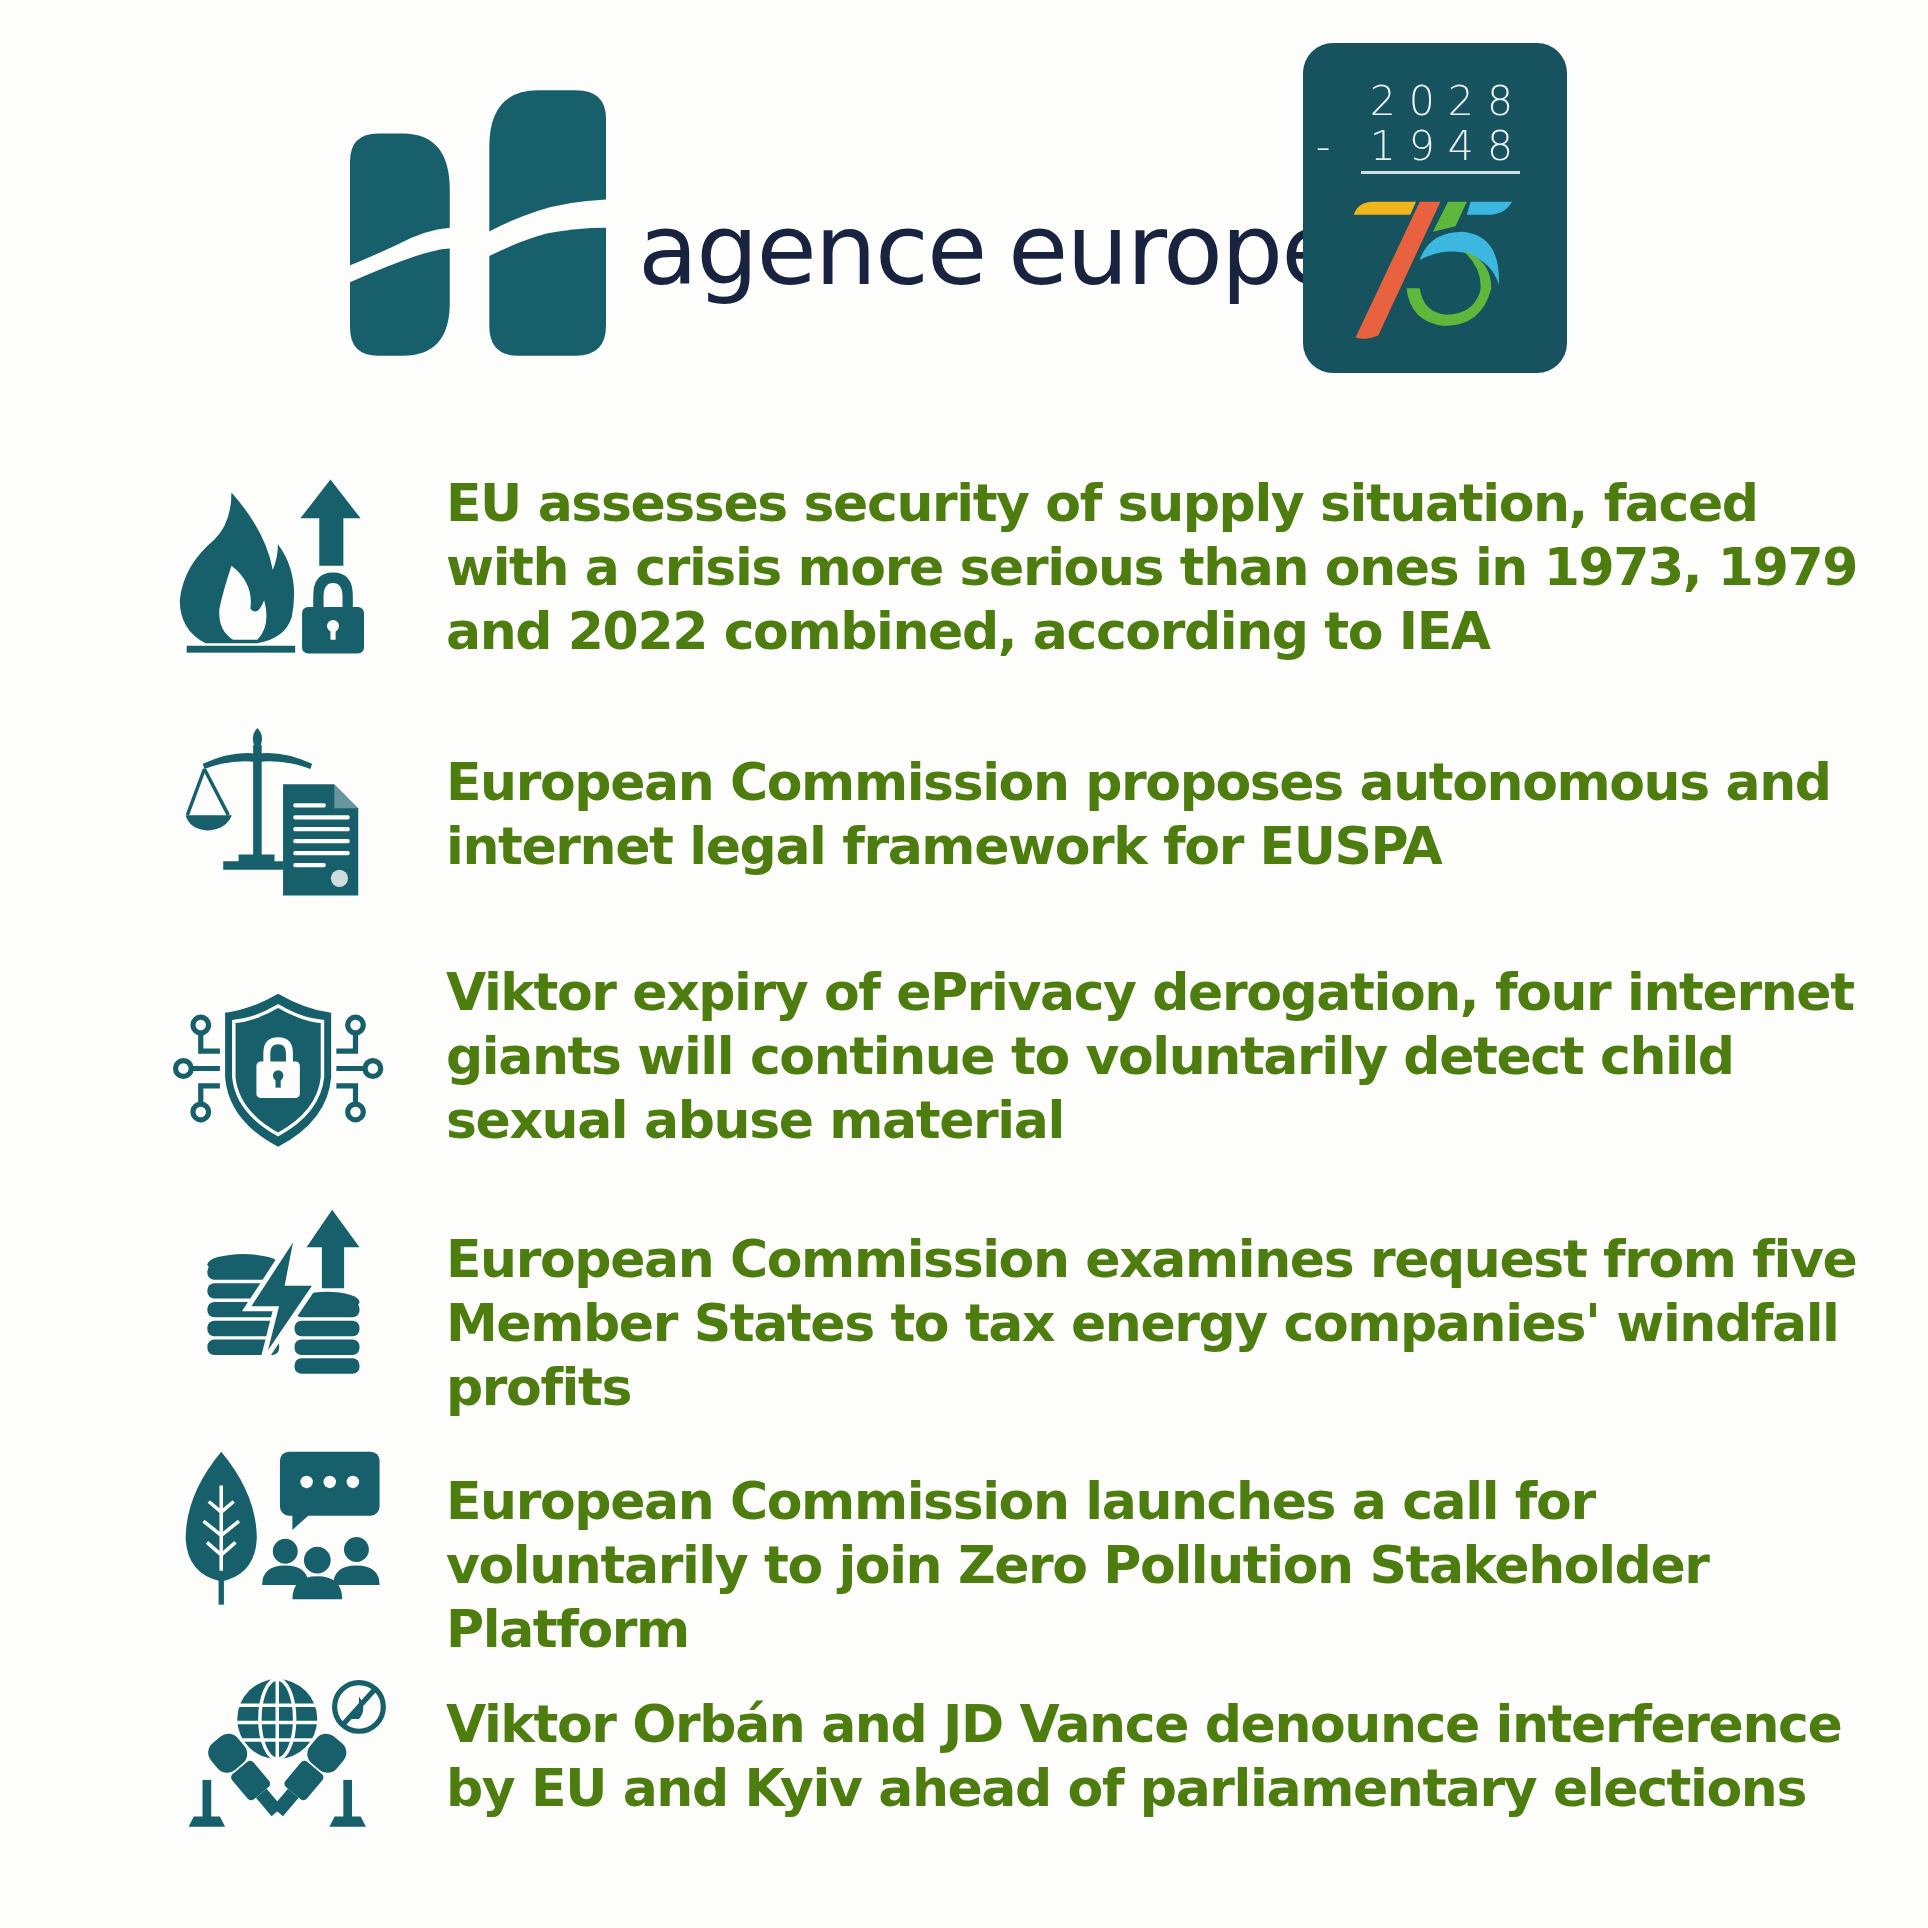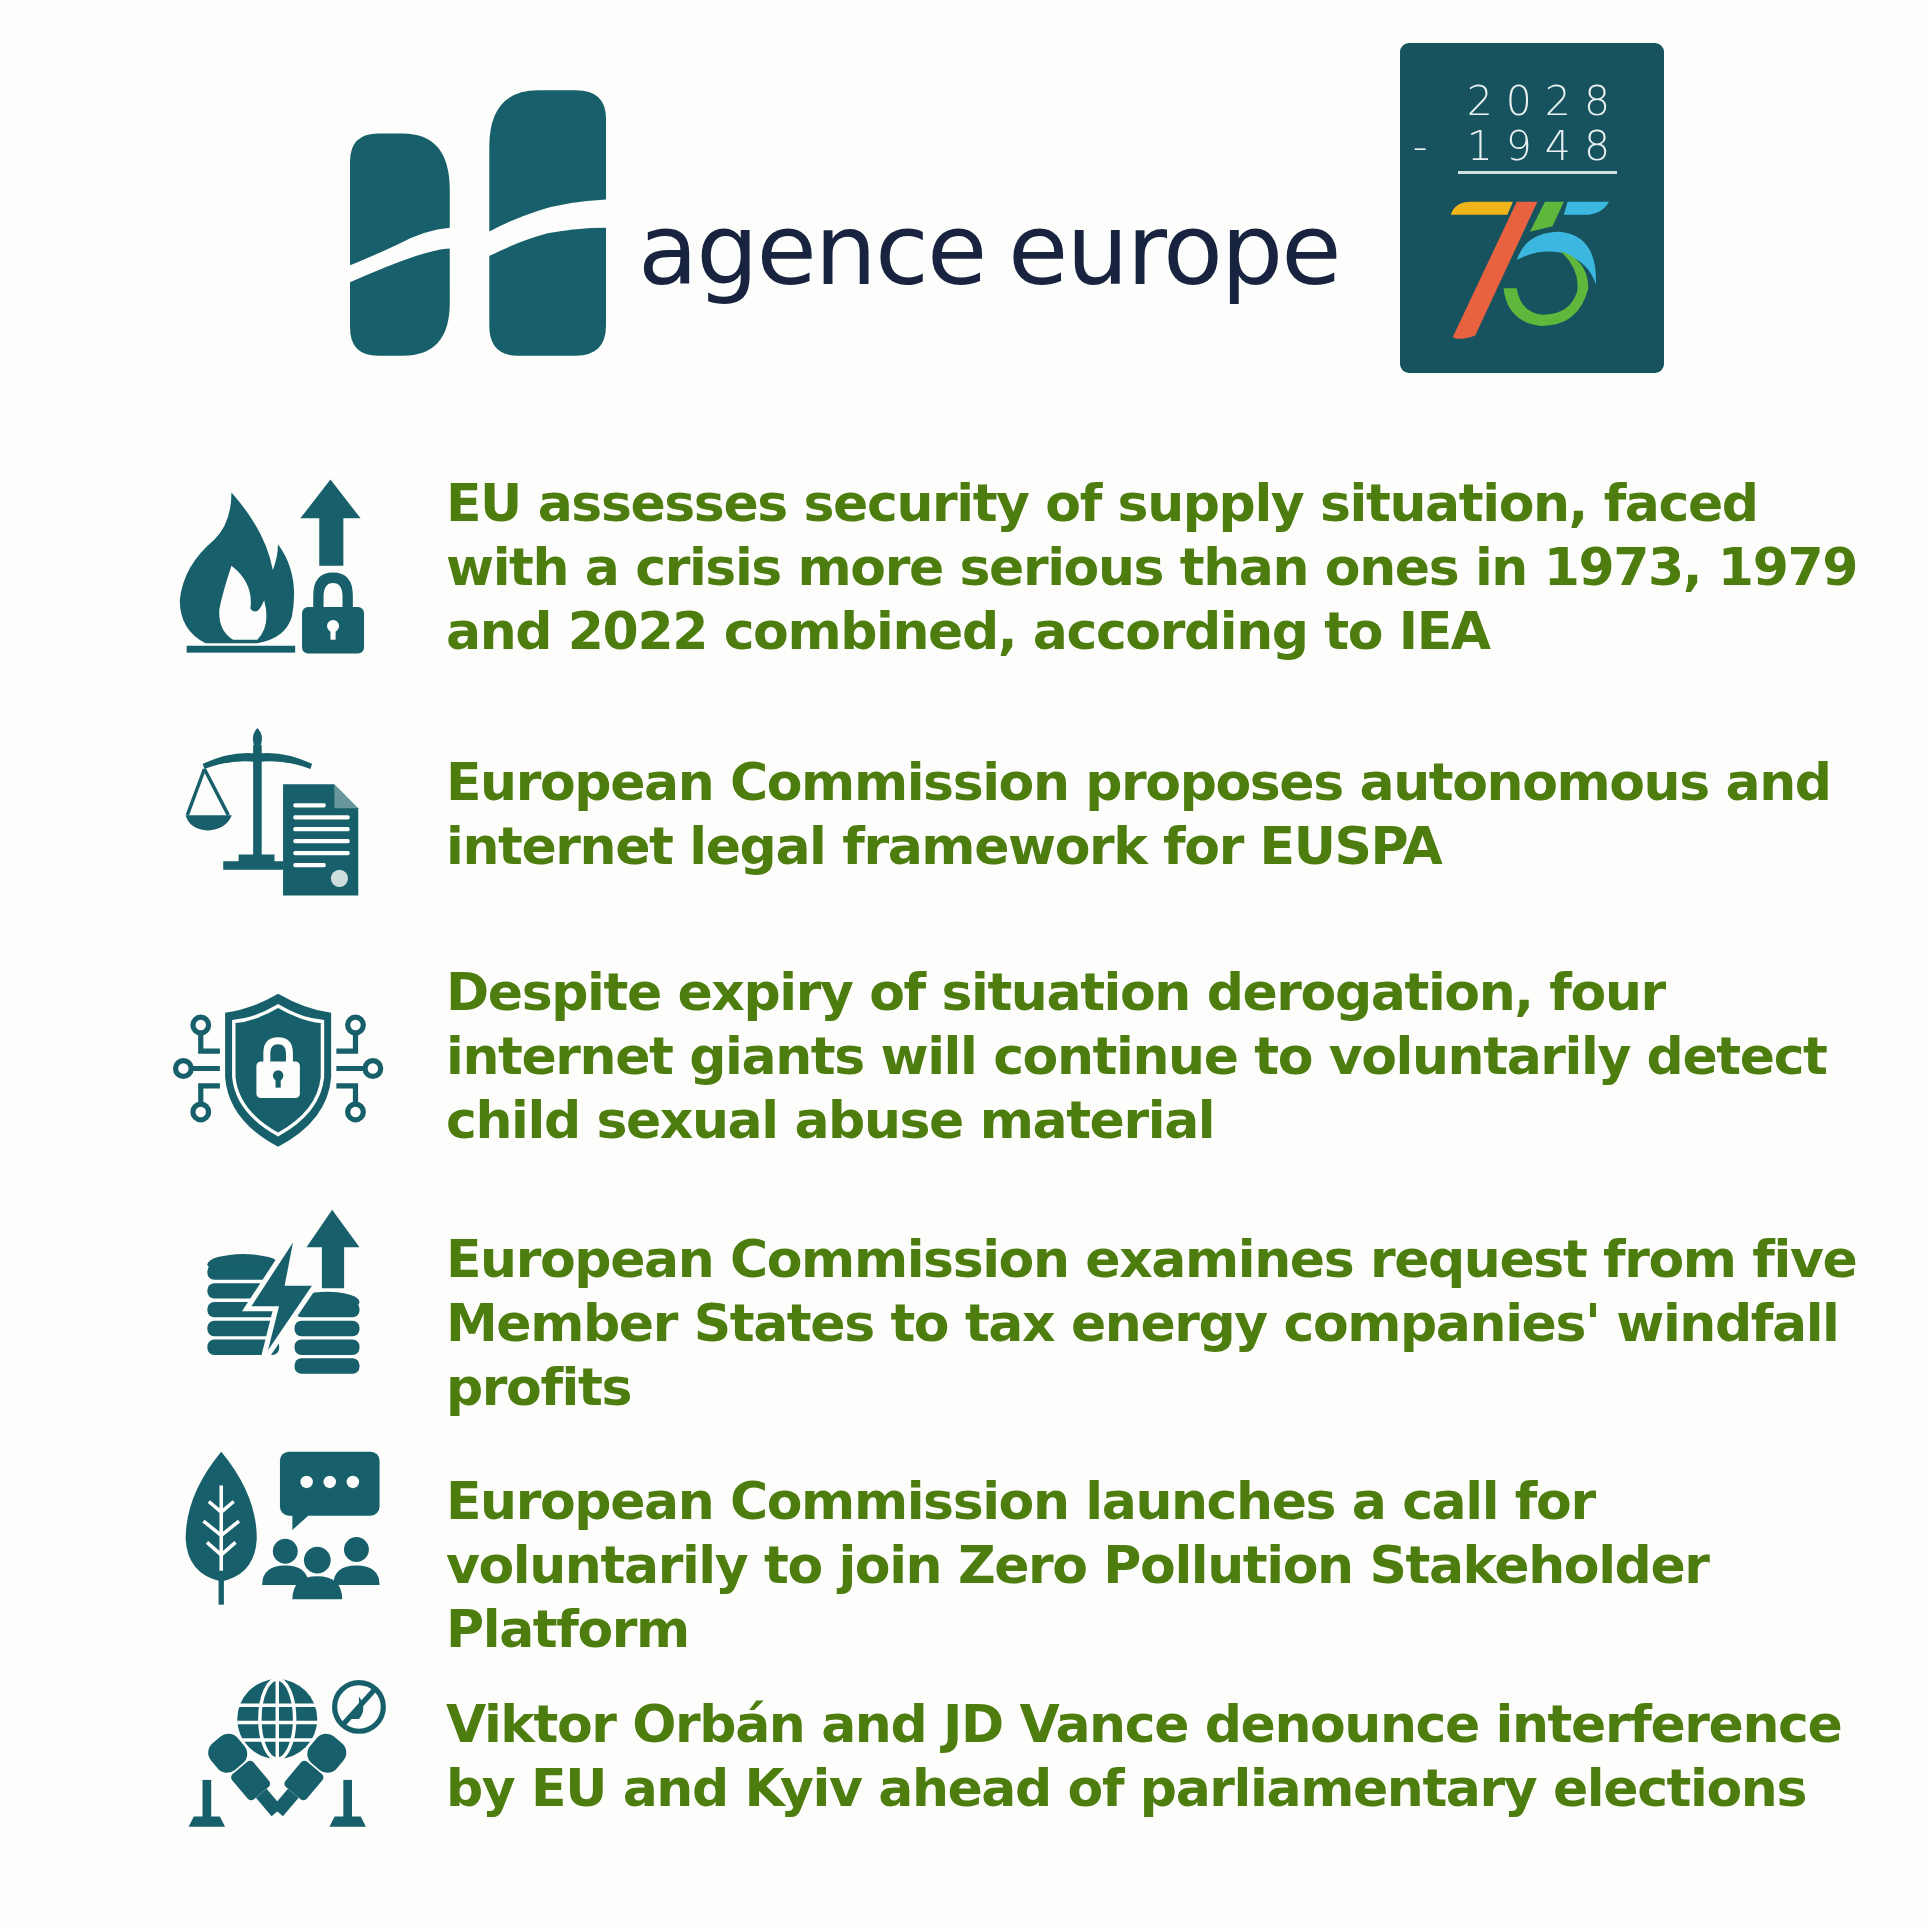--- a/index.html
+++ b/index.html
@@ -12,22 +12,22 @@
     .header { position: absolute; left: 0; top: 0; width: 1928px; height: 395px; }
     .logo-mark { position: absolute; left: 350px; top: 90px; width: 256px; height: 266px; }
     .brand {
       position: absolute; left: 638px; top: 193px;
       font-size: 98px; letter-spacing: -1.9px; color: #18243f; white-space: nowrap;
       font-family: "DejaVu Sans", sans-serif;
     }
     .brand .bold { font-weight: normal; margin-top: 20px; }
     .brand .light { font-weight: normal; margin-left: 22.6px; }
     .badge {
-      position: absolute; left: 1400px; top: 43px; width: 264px; height: 330px;
-      background: #17525f; border-radius: 9px;
+      position: absolute; left: 1303px; top: 43px; width: 264px; height: 330px;
+      background: #17525f; border-radius: 30px;
     }
     .badge .yr {
       position: absolute; right: 41px; color: #e9f0f0; font-size: 41px;
       letter-spacing: 13px; font-family: "DejaVu Sans", sans-serif; font-weight: 300;
     }
     .badge .yr1 { top: 34px; }
     .badge .yr2 { top: 79px; }
     .badge .rule { position: absolute; left: 58px; right: 47px; top: 128px; height: 2.8px; background: #cfe0e0; }
     .badge svg.num { position: absolute; left: 47px; top: 151px; }
 
@@ -129,21 +129,21 @@
           <circle cx="218" cy="150" r="9"></circle>
         <path d="M218 59 L218 80 L196 80 M229 100 L196 100 M218 141 L218 120 L196 120"></path>
       </g>
       <path d="M129 14 Q160 32 190 36 L190 110 Q186 160 129 190 Q72 160 68 110 L68 36 Q98 32 129 14 Z" fill="#17606b"></path>
       <path d="M129 28 Q156 44 180 46 L180 110 Q176 150 129 176 Q82 150 78 110 L78 46 Q102 44 129 28 Z" fill="none" stroke="#fdfdfb" stroke-width="4"></path>
       <path d="M112 94 L112 82 Q112 64 129 64 Q146 64 146 82 L146 94 L138 94 L138 82 Q138 72 129 72 Q120 72 120 82 L120 94 Z" fill="#fdfdfb"></path>
       <rect x="104" y="92" width="50" height="42" rx="5" fill="#fdfdfb"></rect>
       <circle cx="129" cy="108" r="6" fill="#17606b"></circle>
       <rect x="126" y="110" width="6" height="12" fill="#17606b"></rect>
     </svg>
-    <div class="headline" style="top:0">Despite expiry of situation derogation, four internet giants will continue to voluntarily detect child sexual abuse material</div>
+    <div class="headline" style="top:0">Viktor expiry of ePrivacy derogation, four internet giants will continue to voluntarily detect child sexual abuse material</div>
   </div>
 
   <div class="item" style="top:1196px">
     <svg class="icon" style="left:192px;top:0" width="188" height="188" viewBox="0 0 220 220">
       <g fill="#17606b">
         <g>
           <ellipse cx="60" cy="80" rx="42" ry="12"></ellipse>
           <rect x="18" y="80" width="84" height="18" rx="8"></rect>
           <rect x="18" y="102" width="84" height="18" rx="8"></rect>
           <rect x="18" y="124" width="84" height="18" rx="8"></rect>

